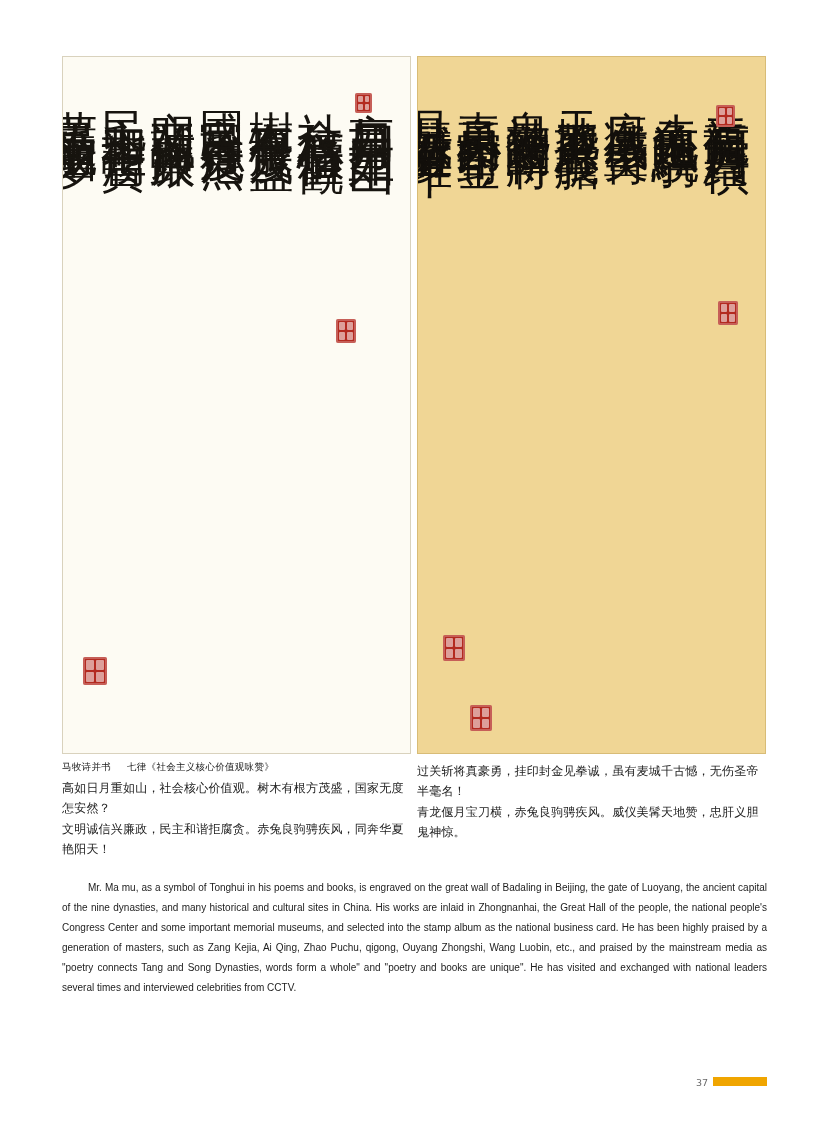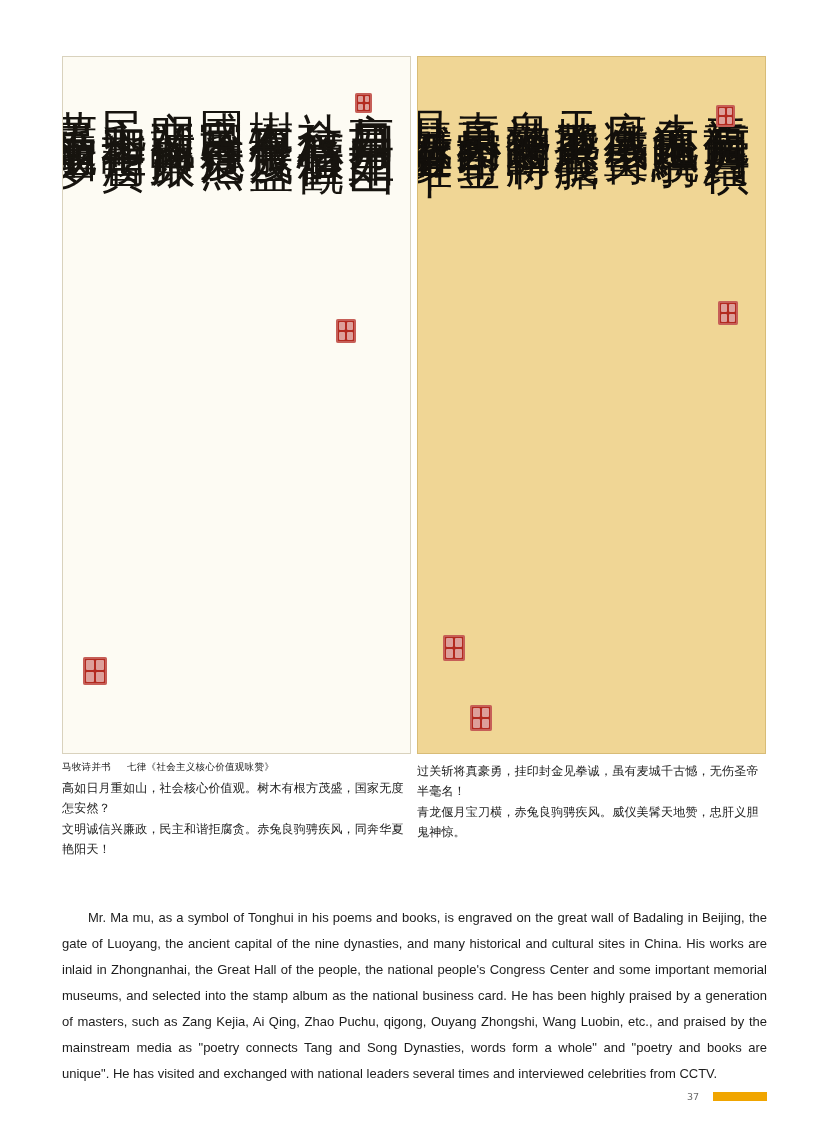--- a/index.html
+++ b/index.html
@@ -111,37 +111,37 @@
     font-size: 12px;
     line-height: 1.7;
     letter-spacing: 0.2px;
     color: #222;
   }
 
   
   .body-text {
     position: absolute;
     left: 62px;
-    top: 905px;
+    top: 878px;
     width: 705px;
-    font-size: 13px;
+    font-size: 10px;
     line-height: 2.0;
     color: #1c1c1c;
     text-align: justify;
   }
   .body-text .indent { display: inline-block; width: 26px; }
 
   
   .footer {
     position: absolute;
     right: 60px;
-    bottom: 20px;
+    bottom: 34px;
     display: flex;
-    align-items: center;
-    gap: 14px;
+    align-items: flex-start;
+    gap: 5px;
   }
   .page-num {
     font-size: 9.5px;
     color: #6a6a6a;
     font-family: "DejaVu Sans", "Liberation Sans", sans-serif;
   }
   .footer-bar {
     width: 54px;
     height: 9px;
     background: #f0a500;

